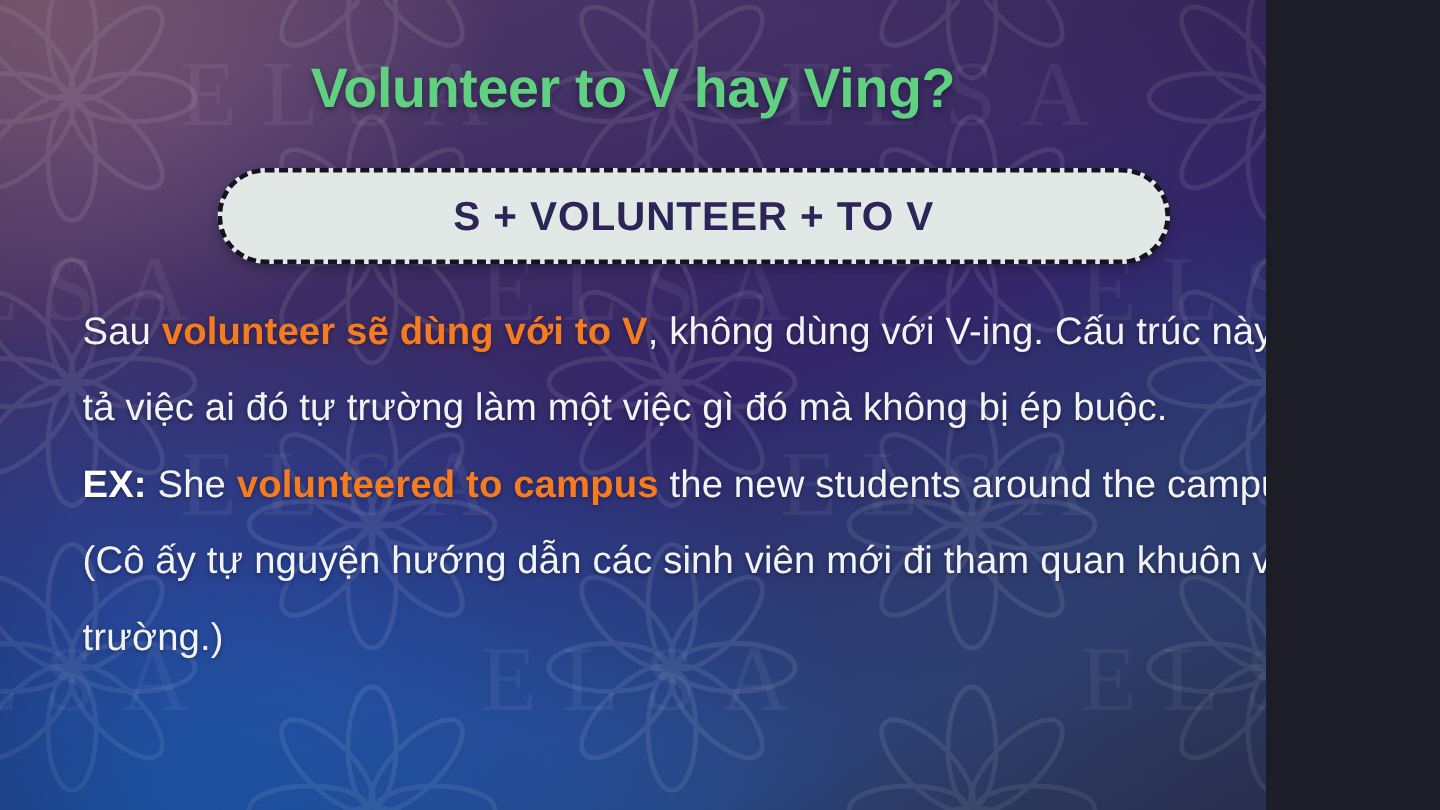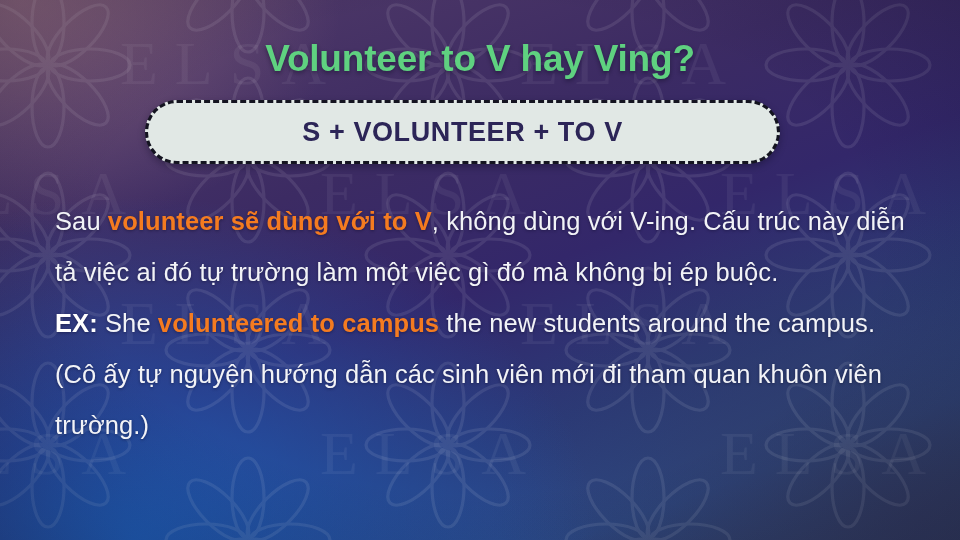--- a/index.html
+++ b/index.html
@@ -2,21 +2,21 @@
 <html><head>
 <meta charset="utf-8">
 <style>
   html, body {
     margin: 0;
     padding: 0;
     background: #1d1d28;
   }
   #slide {
     position: relative;
-    width: 960px;
+    width: 844px;
     height: 540px;
     overflow: hidden;
     font-family: "Liberation Sans", "DejaVu Sans", sans-serif;
     background:
       radial-gradient(ellipse 520px 380px at 2% 0%, rgba(168,124,136,0.55) 0%, rgba(168,124,136,0.0) 62%),
       radial-gradient(ellipse 700px 520px at 14% 100%, rgba(28,96,188,0.88) 0%, rgba(28,96,188,0.0) 66%),
       radial-gradient(ellipse 620px 460px at 96% 96%, rgba(48,56,94,0.92) 0%, rgba(48,56,94,0.0) 70%),
       linear-gradient(160deg, #5c4266 0%, #4a3566 14%, #3c2b63 34%, #33276a 52%, #2b3a78 70%, #2c4a88 84%, #33405f 100%);
   }
 
@@ -62,21 +62,21 @@
     text-align: center;
     font-size: 37px;
     font-weight: bold;
     color: #5FD180;
     letter-spacing: -0.2px;
     text-shadow: 0 2px 4px rgba(14,8,30,0.45);
   }
 
   .formula-badge {
     position: absolute;
-    top: 100px;
+    top: 112px;
     left: 145px;
     width: 635px;
     height: 64px;
     box-sizing: border-box;
     border-radius: 34px;
     background: #E1E8E5;
     border: 3px dashed #141420;
     display: flex;
     align-items: center;
     justify-content: center;

